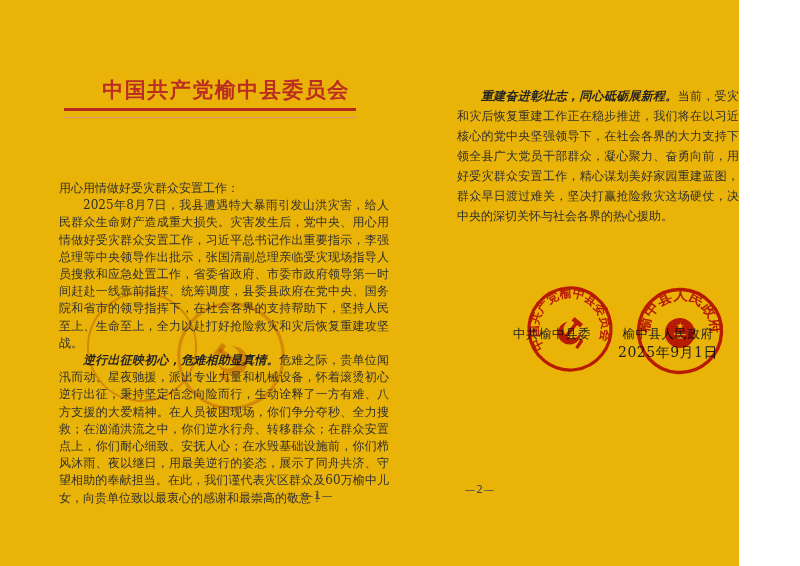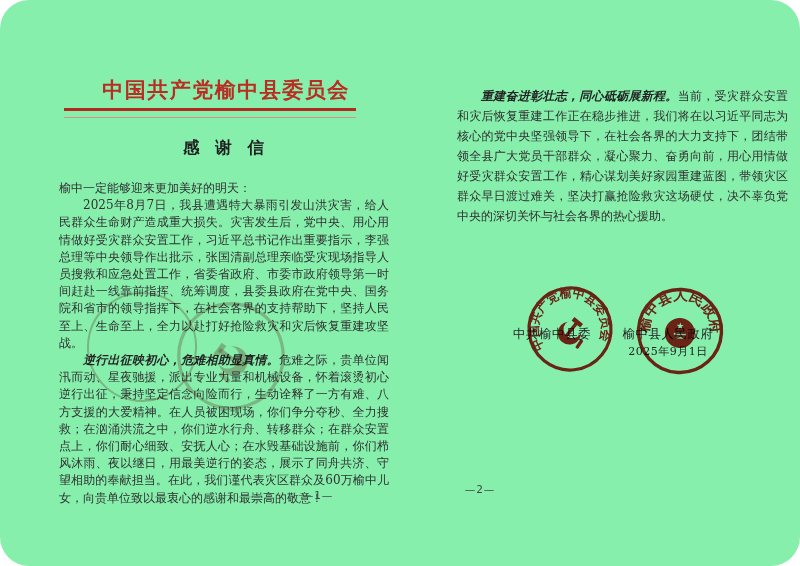--- a/index.html
+++ b/index.html
@@ -1,19 +1,19 @@
 <!DOCTYPE html>
 <html><head>
 <meta charset="utf-8">
 <style>
   html,body{margin:0;padding:0;background:#ffffff;}
   .canvas{
-    position:relative;width:800px;height:566px;background:#86efac;
+    position:relative;width:739px;height:566px;background:#eab308;
     font-family:"DejaVu Serif","Liberation Serif",serif;
-    color:#2e2e2e;overflow:hidden;border-radius:29px;
+    color:#2e2e2e;overflow:hidden;
   }
   .page{position:absolute;top:0;height:566px;}
   .page1{left:0;width:420px;}
   .page2{left:420px;width:380px;}
 
   
   .red-head{
     position:absolute;top:76px;left:58px;width:336px;margin:0;
     text-align:center;font-size:21px;font-weight:bold;letter-spacing:1.5px;
     color:#bb2d23;
@@ -55,43 +55,42 @@
   .seal{position:absolute;mix-blend-mode:multiply;opacity:.93;}
   .seal-party{left:106px;top:285px;transform:rotate(-6deg);}
   .seal-gov{left:216px;top:287px;transform:rotate(3deg);}
 
   .sig{
     position:absolute;text-align:center;color:#222;
     font-size:12.5px;letter-spacing:.5px;
   }
   .sig-party{top:326px;left:86px;width:92px;}
   .sig-gov{top:326px;left:202px;width:92px;}
-  .sig-date{top:344px;left:196px;width:104px;font-size:11px;}
+  .sig-date{top:344px;left:196px;width:104px;font-size:14px;}
 
   
   .bleed{position:absolute;mix-blend-mode:multiply;pointer-events:none;}
   .bleed-ring1{
     left:87px;top:292px;width:106px;height:106px;border-radius:50%;
     border:2.5px solid rgba(176,62,52,.32);transform:rotate(8deg);
   }
   .bleed-ring2{left:175px;top:300px;width:112px;height:112px;transform:scaleX(-1) rotate(9deg);}
 </style>
 </head>
 <body>
 
 <div class="canvas">
 
   <section class="page page1">
 
     <h1 class="red-head">中国共产党榆中县委员会</h1>
     <div class="red-rule"></div>
-    <h2 class="doc-title">感 谢 信</h2>
 
     <div class="body1">
-      <p class="salutation">榆中一定能够迎来更加美好的明天：</p>
+      <p class="salutation">用心用情做好受灾群众安置工作：</p>
       <p class="para"><span class="lead"></span><span>2025年8月7日，我县遭遇特大暴雨引发山洪灾害，给人民群众生命财产造成重大损失。灾害发生后，党中央、用心用情做好受灾群众安置工作，习近平总书记作出重要指示，李强总理等中央领导作出批示，张国清副总理亲临受灾现场指导人员搜救和应急处置工作，省委省政府、市委市政府领导第一时间赶赴一线靠前指挥、统筹调度，县委县政府在党中央、国务院和省市的领导指挥下，在社会各界的支持帮助下，坚持人民至上、生命至上，全力以赴打好抢险救灾和灾后恢复重建攻坚战。</span></p>
       <p class="para"><span class="lead">逆行出征映初心，危难相助显真情。</span><span>危难之际，贵单位闻汛而动、星夜驰援，派出专业力量和机械设备，怀着滚烫初心逆行出征，秉持坚定信念向险而行，生动诠释了一方有难、八方支援的大爱精神。在人员被困现场，你们争分夺秒、全力搜救；在汹涌洪流之中，你们逆水行舟、转移群众；在群众安置点上，你们耐心细致、安抚人心；在水毁基础设施前，你们栉风沐雨、夜以继日，用最美逆行的姿态，展示了同舟共济、守望相助的奉献担当。在此，我们谨代表灾区群众及60万榆中儿女，向贵单位致以最衷心的感谢和最崇高的敬意！</span></p>
     </div>
 
     <div class="bleed bleed-ring1"></div>
     <svg class="bleed bleed-ring2" width="112" height="112" viewBox="0 0 88 88">
       <circle cx="44" cy="44" r="41" fill="none" stroke="rgba(176,62,52,.30)" stroke-width="2.6"></circle>
       <g fill="rgba(176,62,52,.34)">
         <circle cx="43" cy="48" r="11.5"></circle>
         <circle cx="46.5" cy="44.5" r="9" fill="#fefefe"></circle>

